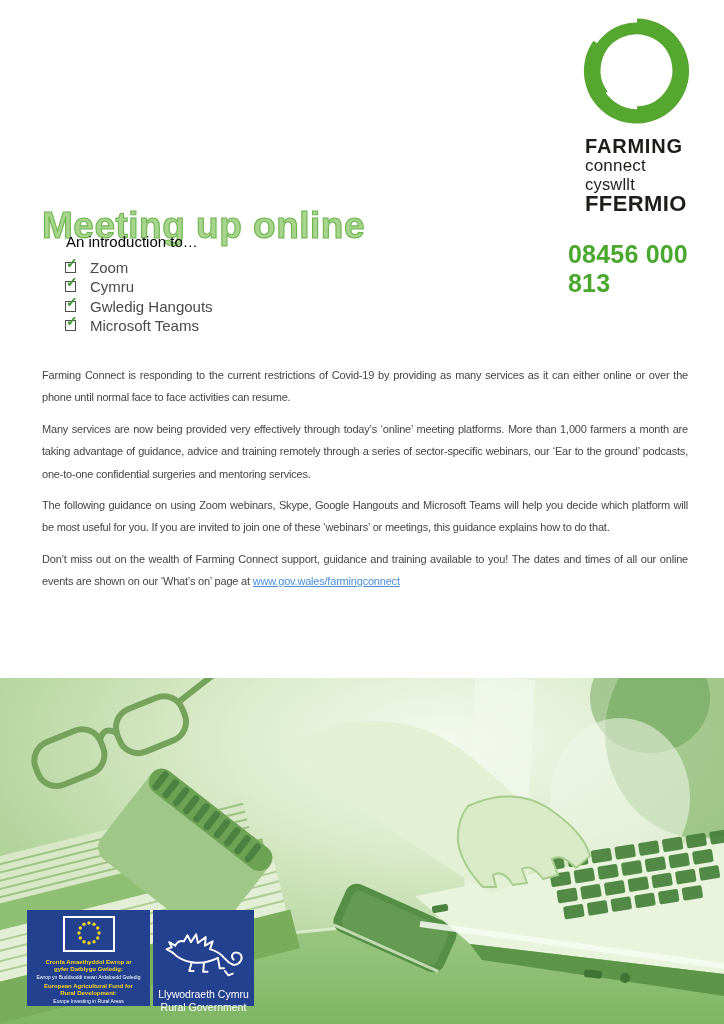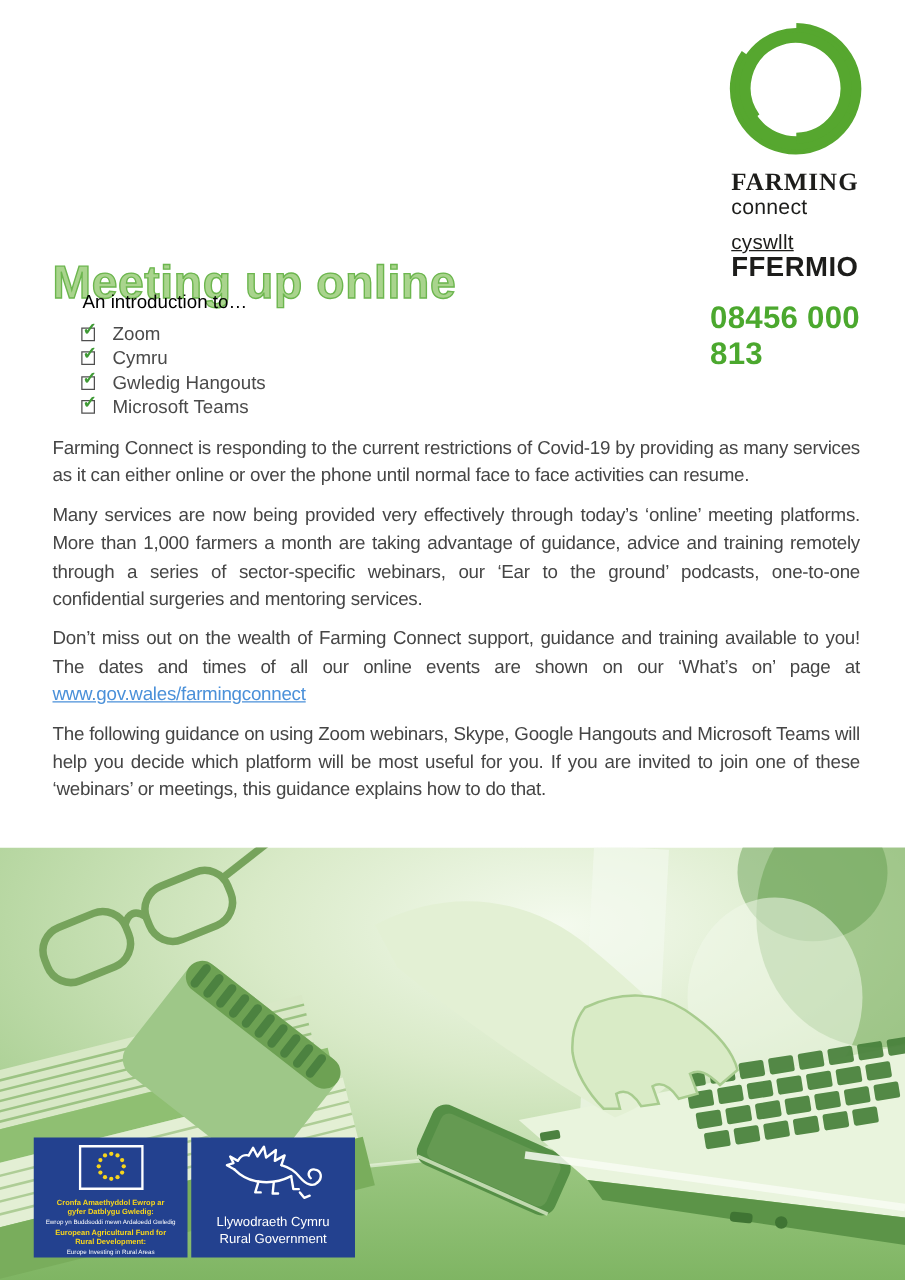--- a/index.html
+++ b/index.html
@@ -11,62 +11,62 @@
     position: relative;
     font-family: "Liberation Sans", sans-serif;
     color: #464646;
   }
   .page { position: absolute; inset: 0; width: 724px; height: 1024px; background: #fff; }
 
   
   .brand { position: absolute; left: 576px; top: 12px; width: 146px; }
   .swirl { display: block; margin-left: 2px; }
   .brand-words { margin-top: 6px; margin-left: 9px; color: #1d1d1b; }
-  .w1 { font-size: 20px; font-weight: 700; letter-spacing: 0.8px; line-height: 21px; font-family: Liberation Serif, serif; }
+  .w1 { font-size: 20px; font-weight: 700; letter-spacing: 0.8px; line-height: 21px; }
   .w2 { font-size: 17px; line-height: 18px; letter-spacing: 0.2px; }
-  .w3 { font-size: 16.5px; line-height: 18px; margin-top: 10px; letter-spacing: 0.2px; text-decoration: underline; }
+  .w3 { font-size: 16.5px; line-height: 18px; letter-spacing: 0.2px; }
   .w4 { font-size: 22px; font-weight: 700; letter-spacing: 0.4px; line-height: 21px; }
   .phone { position: absolute; left: -8px; top: 228px; width: 150px;
            font-size: 25px; font-weight: 700; color: #4ba82e; letter-spacing: 0.2px; }
 
   
   .headline {
     position: absolute; left: 42px; top: 180px;
     font-size: 37px; font-weight: 700; letter-spacing: 0.5px;
     color: #a9d48d; -webkit-text-stroke: 1.1px #6cb64e;
   }
   .intro { position: absolute; left: 42px; top: 233px; font-size: 15px; color: #000000; margin-left: 24px; }
 
   
   .check-list { position: absolute; left: 65px; top: 260px; list-style: none; margin: 0; padding: 0; }
   .check-list li { display: flex; align-items: center; height: 15px; margin-bottom: 4.3px; font-size: 15px; color: #4a4a4a; }
   .checkbox { position: relative; width: 11px; height: 11px; border: 1.6px solid #4f4f4f; margin-right: 14px; flex: 0 0 auto; }
   .checkbox .tick { position: absolute; left: 0px; top: -8px; font-style: normal; font-weight: 700; font-size: 14px; color: #3f9a35; }
 
   
-  .body-copy { position: absolute; left: 42px; top: 348px; width: 646px;
-               font-size: 15px; line-height: 22.4px; letter-spacing: -0.2px;
+  .body-copy { position: absolute; left: 42px; top: 364px; width: 646px;
+               font-size: 11px; line-height: 22.4px; letter-spacing: -0.2px;
                text-align: justify; color: #454545; }
   .body-copy p { margin: 0 0 9px 0; }
   .inline-link { color: #4a90d9; text-decoration: underline; }
 
   
   .hero { position: absolute; left: 0; top: 678px; width: 724px; height: 346px; }
   .hero svg { display: block; }
 
   
   .footer-logos { position: absolute; left: 27px; top: 910px; display: flex; gap: 3px; }
   .eu-box { width: 123px; height: 96px; background: #23418f; text-align: center; padding-top: 6px; }
   .eu-flag { display: inline-block; }
   .eu-line-cy   { font-size: 6px; font-weight: 700; color: #f7d51c; line-height: 7px; margin-top: 3px; }
   .eu-line-cy2  { font-size: 6px; font-weight: 700; color: #f7d51c; line-height: 7px; }
   .eu-sub       { font-size: 5px; color: #ffffff; line-height: 6px; margin-top: 1px; }
   .eu-line-en   { font-size: 6px; font-weight: 700; color: #f7d51c; line-height: 7px; margin-top: 3px; }
   .eu-line-en2  { font-size: 6px; font-weight: 700; color: #f7d51c; line-height: 7px; }
-  .wg-box { width: 131px; height: 96px; background: #23418f; text-align: center; padding-top: 3px; }
+  .wg-box { width: 101px; height: 96px; background: #23418f; text-align: center; padding-top: 20px; }
   .wg-text { font-size: 10.5px; color: #ffffff; line-height: 12.5px; }
 </style>
 </head>
 <body>
 
 <div class="page">
 
   <div class="brand">
     <svg class="swirl" width="118" height="118" viewBox="0 0 120 120">
       <g fill="none" stroke="#56a72f">
@@ -110,22 +110,22 @@
       <span class="checkbox">
           <i class="tick">✓</i>
         </span>
       <span>Microsoft Teams</span>
     </li>
   </ul>
 
   <div class="body-copy">
     <p>Farming Connect is responding to the current restrictions of Covid-19 by providing as many services as it can either online or over the phone until normal face to face activities can resume.</p>
     <p>Many services are now being provided very effectively through today’s ‘online’ meeting platforms. More than 1,000 farmers a month are taking advantage of guidance, advice and training remotely through a series of sector-specific webinars, our ‘Ear to the ground’ podcasts, one-to-one confidential surgeries and mentoring services.</p>
+    <p>The following guidance on using Zoom webinars, Skype, Google Hangouts and Microsoft Teams will help you decide which platform will be most useful for you. If you are invited to join one of these ‘webinars’ or meetings, this guidance explains how to do that.</p>
     <p><span>Don’t miss out on the wealth of Farming Connect support, guidance and training available to you! The dates and times of all our online events are shown on our ‘What’s on’ page at </span><a class="inline-link" href="#">www.gov.wales/farmingconnect</a></p>
-    <p>The following guidance on using Zoom webinars, Skype, Google Hangouts and Microsoft Teams will help you decide which platform will be most useful for you. If you are invited to join one of these ‘webinars’ or meetings, this guidance explains how to do that.</p>
   </div>
 
   <div class="hero">
     <svg width="724" height="346" viewBox="0 0 724 346">
       <defs>
         <radialGradient id="bgGlow" cx="0.62" cy="0.18" r="0.75">
           <stop offset="0" stop-color="#f4faee"></stop>
           <stop offset="0.45" stop-color="#d9eac8"></stop>
           <stop offset="1" stop-color="#a9cf92"></stop>
         </radialGradient>

